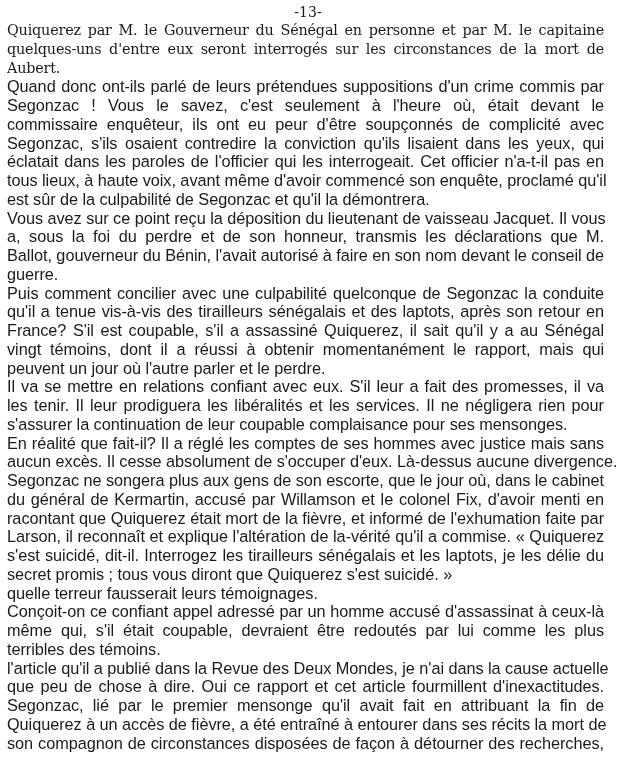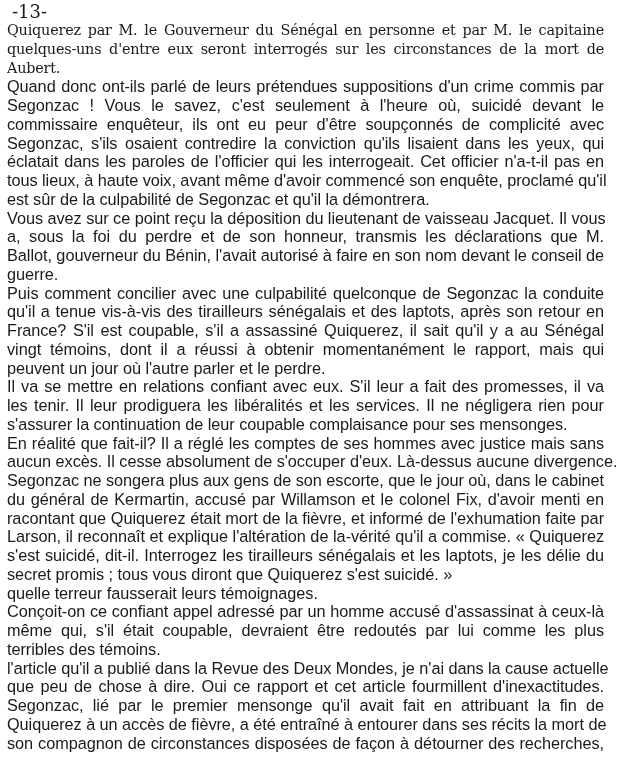--- a/index.html
+++ b/index.html
@@ -1,39 +1,39 @@
 <!DOCTYPE html>
 <html><head>
 <meta charset="utf-8">
 <style>
   html, body { margin: 0; padding: 0; background: #ffffff; }
   body { width: 618px; height: 776px; overflow: hidden; position: relative; }
   .page { position: absolute; left: 7px; top: 3px; width: 597px; color: #1a1a1a;
           font-family: "DejaVu Serif", "Liberation Serif", serif; }
-  .page-number { text-align: left; font-size: 18px; line-height: 18px; margin-left: 5px; }
+  .page-number { text-align: center; font-size: 14px; line-height: 18px; margin-left: 5px; }
   .para { margin: 0; text-align: justify; font-family: Liberation Sans, sans-serif;
           font-size: 16.3px; line-height: 18.75px; letter-spacing: -0.05px; }
   .para.wide { font-family: "DejaVu Serif", serif; font-size: 14.4px; letter-spacing: -0.2px; }
   .para .line { display: block; text-align: justify; text-align-last: justify; white-space: nowrap; }
   .para .line.last { text-align-last: left; }
 </style>
 </head>
 <body>
 
 <div class="page">
   <div class="page-number">-13-</div>
   <div id="body">
       <p class="para wide">
         <span class="line">Quiquerez par M. le Gouverneur du Sénégal en personne et par M. le capitaine</span>
         <span class="line">quelques-uns d'entre eux seront interrogés sur les circonstances de la mort de</span>
         <span class="line last">Aubert.</span>
       </p>
       <p class="para">
         <span class="line">Quand donc ont-ils parlé de leurs prétendues suppositions d'un crime commis par</span>
-        <span class="line">Segonzac ! Vous le savez, c'est seulement à l'heure où, suicidé devant le</span>
+        <span class="line">Segonzac ! Vous le savez, c'est seulement à l'heure où, était devant le</span>
         <span class="line">commissaire enquêteur, ils ont eu peur d'être soupçonnés de complicité avec</span>
         <span class="line">Segonzac, s'ils osaient contredire la conviction qu'ils lisaient dans les yeux, qui</span>
         <span class="line">éclatait dans les paroles de l'officier qui les interrogeait. Cet officier n'a-t-il pas en</span>
         <span class="line">tous lieux, à haute voix, avant même d'avoir commencé son enquête, proclamé qu'il</span>
         <span class="line last">est sûr de la culpabilité de Segonzac et qu'il la démontrera.</span>
       </p>
       <p class="para">
         <span class="line">Vous avez sur ce point reçu la déposition du lieutenant de vaisseau Jacquet. Il vous</span>
         <span class="line">a, sous la foi du perdre et de son honneur, transmis les déclarations que M.</span>
         <span class="line">Ballot, gouverneur du Bénin, l'avait autorisé à faire en son nom devant le conseil de</span>

